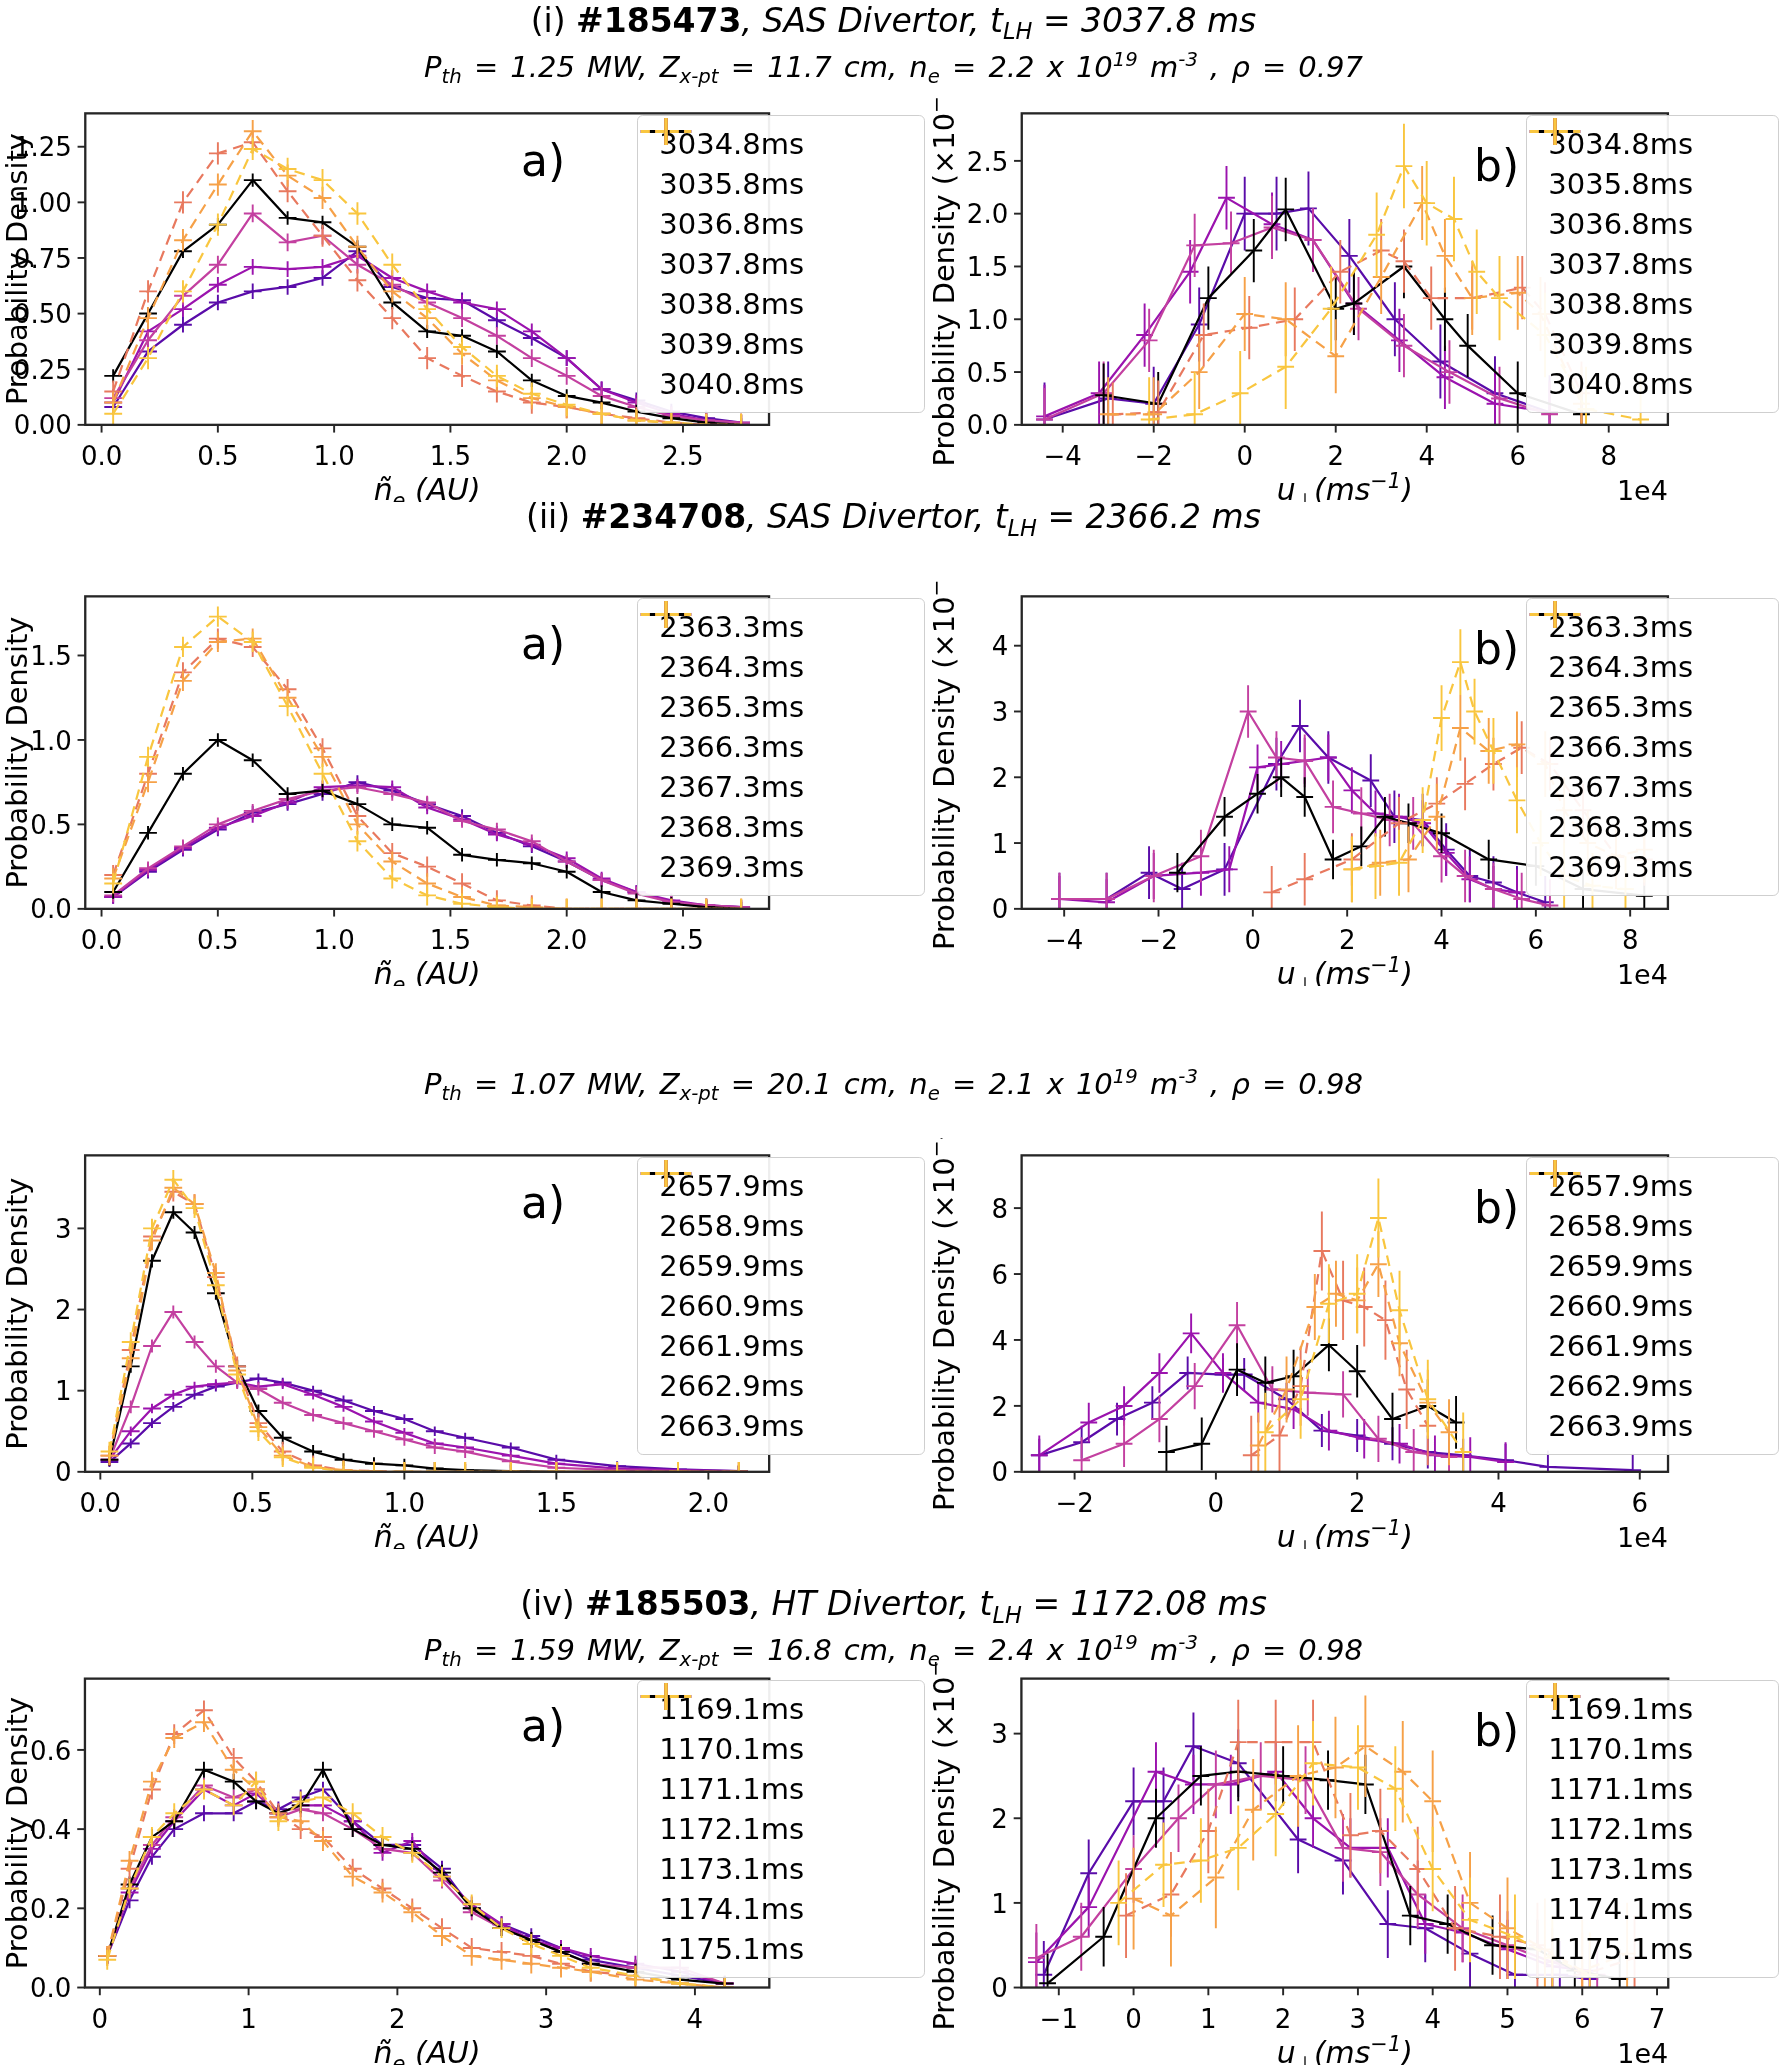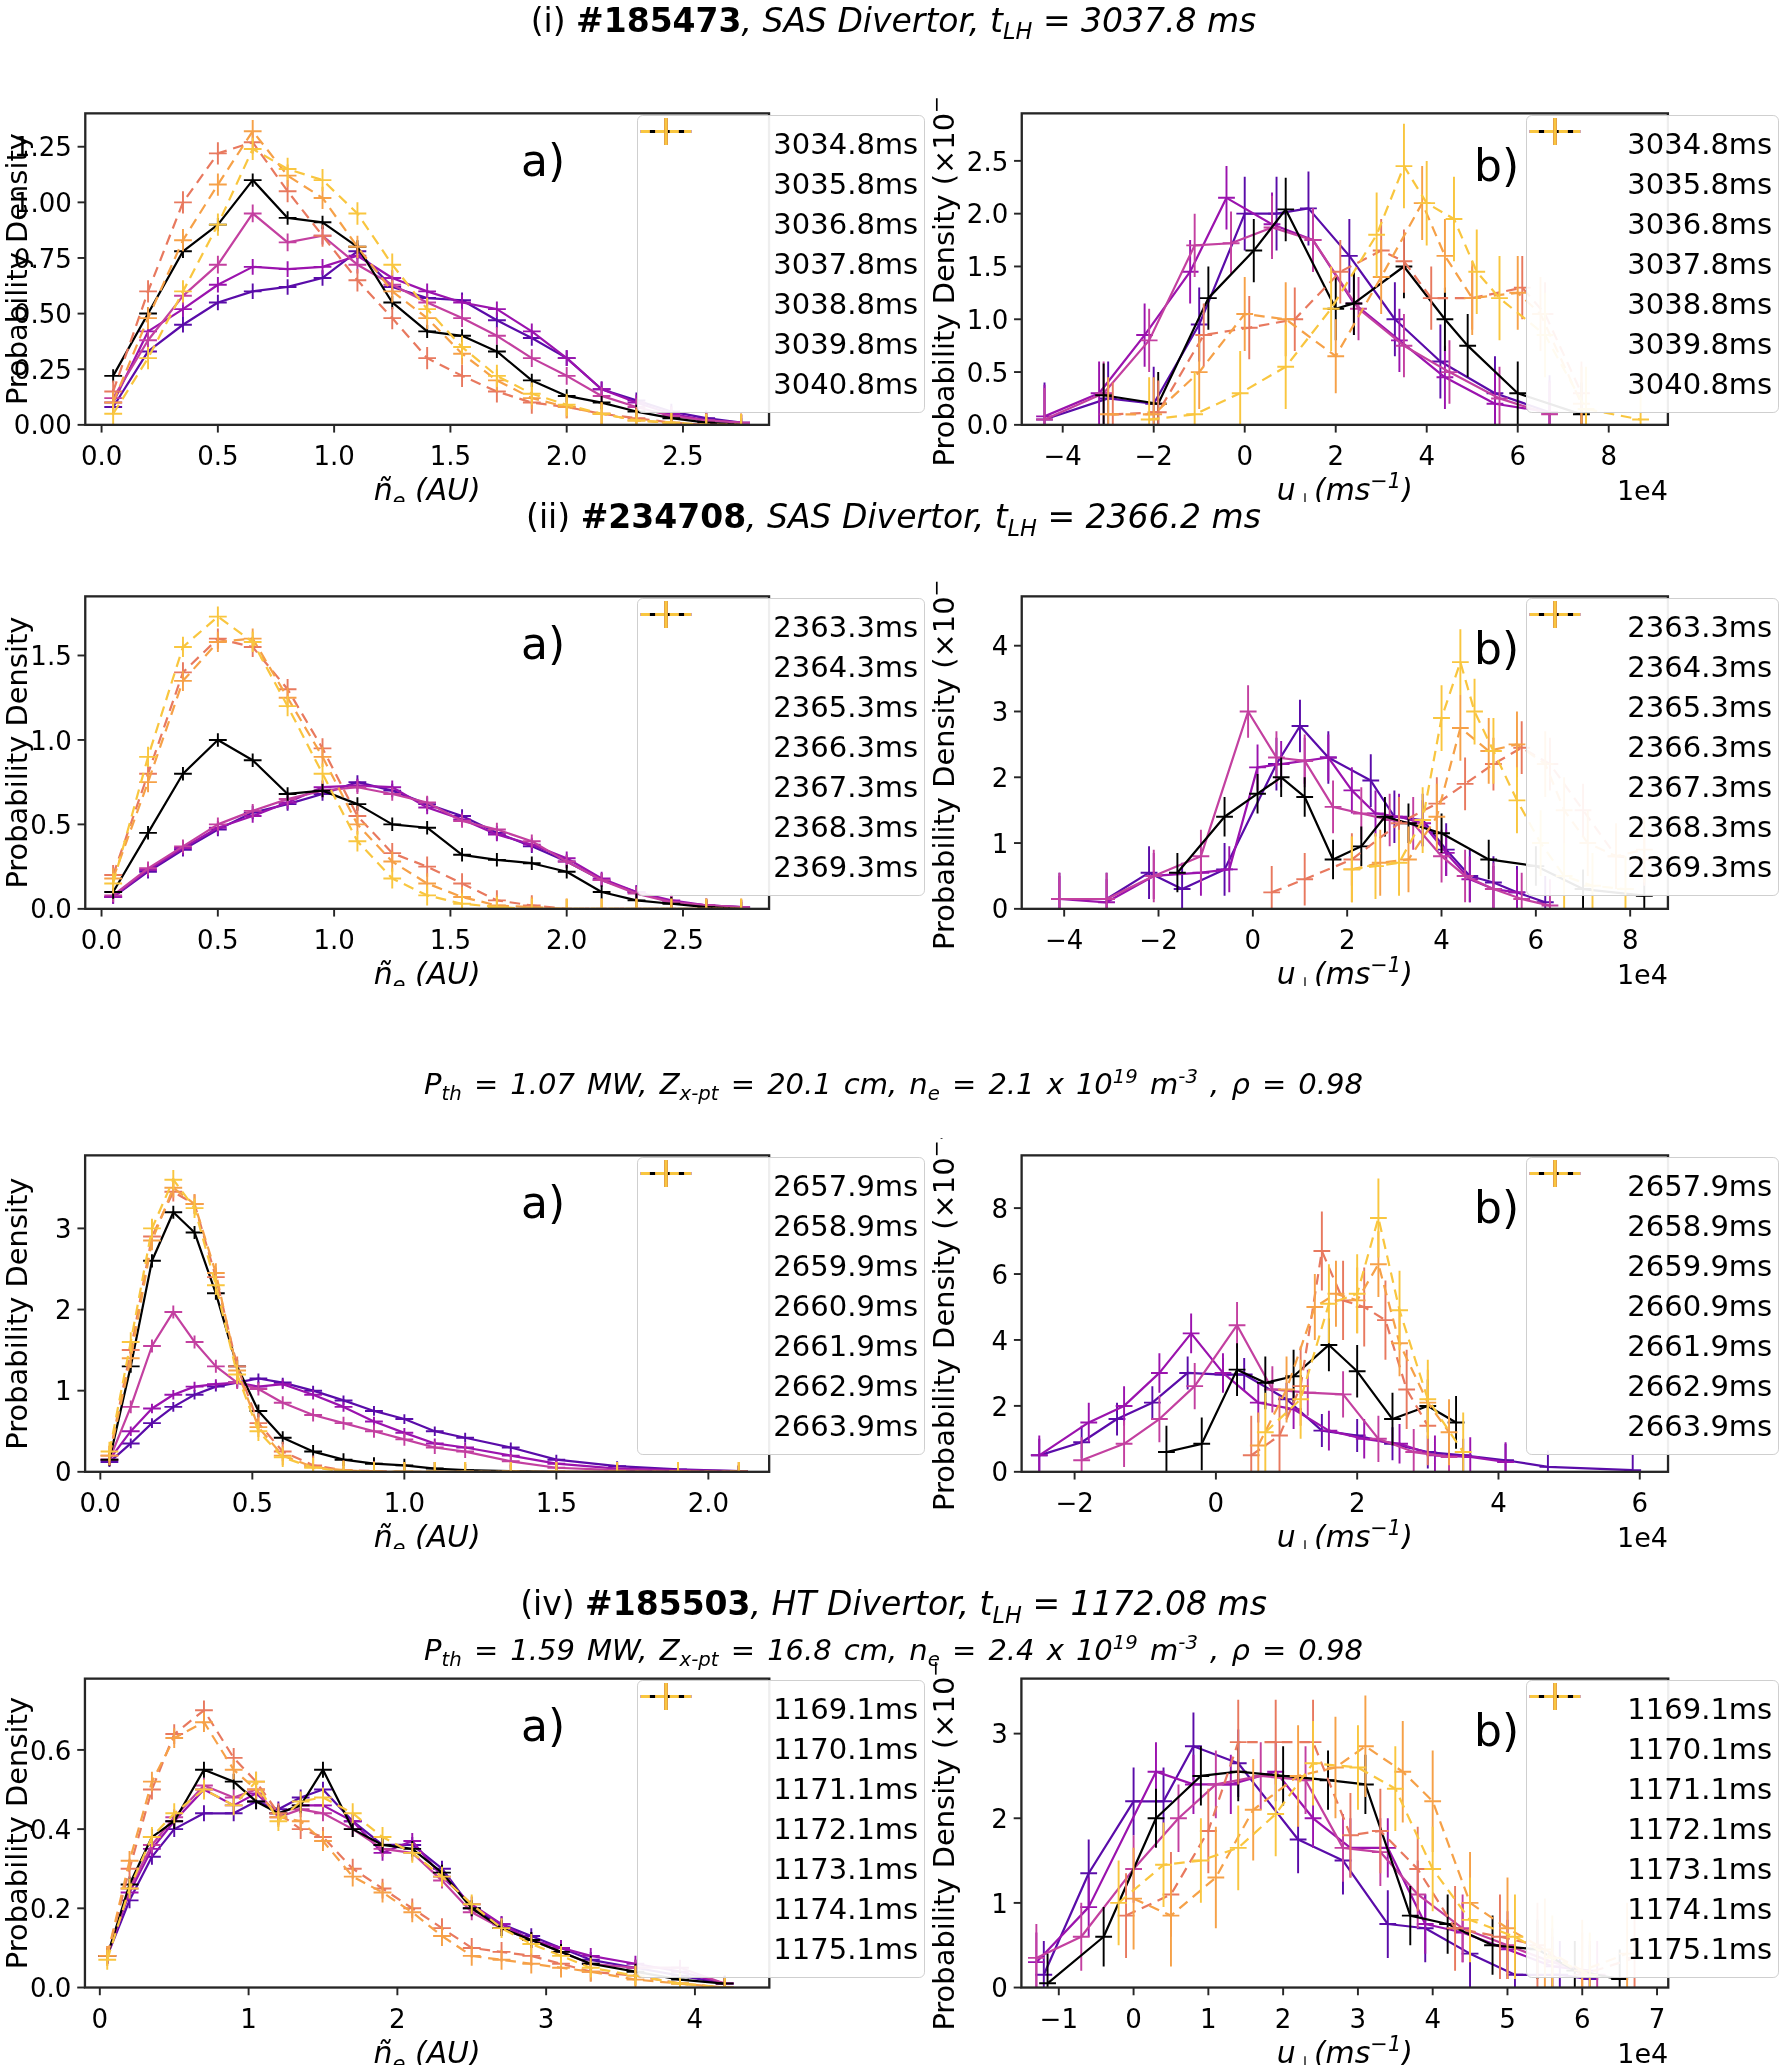--- a/index.html
+++ b/index.html
@@ -10,32 +10,33 @@
   .h1 .idx{font-weight:400;}
   .h1 .shot{font-weight:700;}
   .h1 .ctx{font-style:italic;}
   .h2{font-size:29px;font-style:italic;margin-top:2.9px;word-spacing:2.9px;}
   sub{font-size:68%;margin-top:40px;}
   sup{font-size:68%;}
   .panel{position:absolute;}
   .panel svg{position:absolute;left:0;top:0;}
   .legend{position:absolute;background:rgba(255,255,255,0.92);border:1.9px solid #cfcfcf;
           border-radius:5.8px;padding:7.7px 5.8px 7.7px 9.7px;display:flex;flex-direction:column;
-          box-sizing:border-box;z-index:3;align-items:flex-end;}
+          box-sizing:border-box;z-index:3;}
   .legend-entry{display:flex;align-items:center;height:40px;}
   .legend-label{font-size:29px;margin-left:11.6px;white-space:nowrap;}
   .letter{position:absolute;font-size:44px;z-index:2;}
 </style>
 </head>
 <body>
 
 <div class="page">
 
   <div class="row-header" style="top: 1.9px;">
     <div class="h1"><span class="idx">(i)</span> <span class="shot">#185473</span><span class="ctx">, SAS Divertor, t<sub>LH</sub> = 3037.8 ms</span></div>
+    <div class="h2">P<sub>th</sub> = 1.25 MW,  Z<sub>x-pt</sub> = 11.7 cm,  n<sub>e</sub> = 2.2 x 10<sup>19</sup> m<sup>-3</sup> , ρ = 0.97</div>
   </div>
   <div class="panel side-left" style="left: 0px; top: 96px; width: 917px; height: 406px;">
     <svg width="917" height="406" viewBox="0 0 950 421">
         <defs>
           <clipPath id="cp0left">
             <rect x="88" y="18" width="709" height="323"></rect>
           </clipPath>
         </defs>
         <g stroke="#262626" stroke-width="2">
           <line x1="104.88095238095238" y1="341" x2="104.88095238095238" y2="349"></line>

